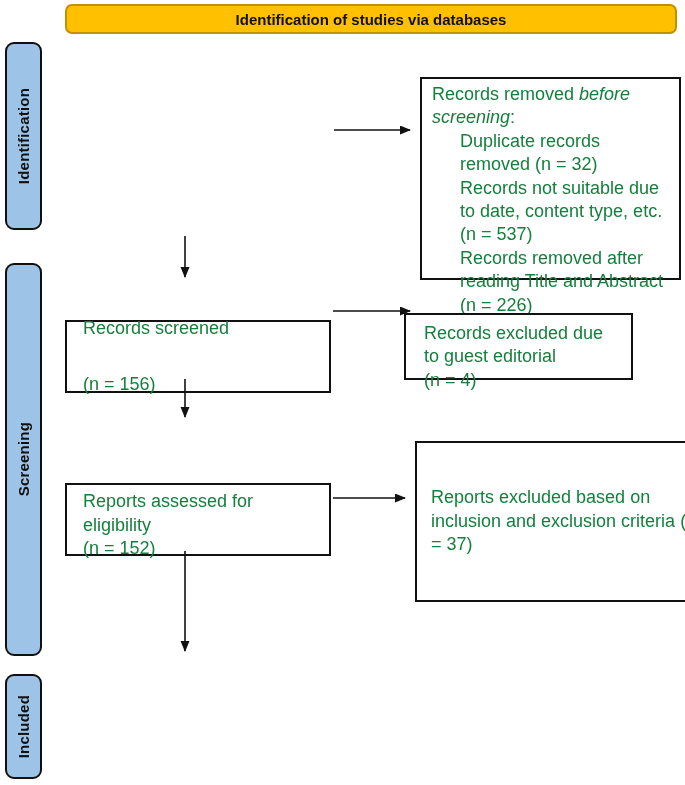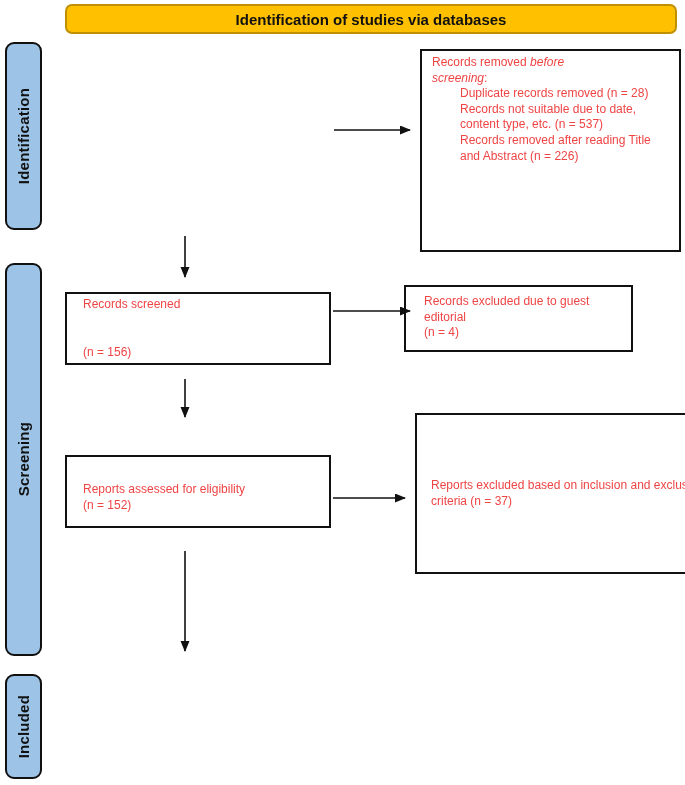--- a/index.html
+++ b/index.html
@@ -19,21 +19,21 @@
     background: #9DC3E6; border: 2px solid #111; border-radius: 9px;
     display: flex; align-items: center; justify-content: center; box-sizing: border-box;
   }
   .stage .vtext {
     writing-mode: vertical-rl; transform: rotate(180deg);
     font-weight: bold; font-size: 15px; letter-spacing: 0.2px; color: #111;
     white-space: nowrap;
   }
   .box {
     position: absolute; background: #ffffff; border: 2px solid #111;
-    box-sizing: border-box; font-size: 12px; line-height: 1.3; color: #ef4444;
+    box-sizing: border-box; font-size: 18px; line-height: 1.3; color: #15803d; margin-top: 28px;
   }
   .v-center { display: flex; flex-direction: column; justify-content: center; }
   .indent-sub { padding-left: 26px; }
   .list-item { margin-left: 28px; }
   .italic { font-style: italic; }
   #box-identified { left: 65px; top: 52px; width: 267px; height: 178px; padding: 0 8px 0 16px; }
   #box-removed    { left: 420px; top: 49px; width: 261px; height: 203px; padding: 4px 6px 4px 10px; }
   #box-screened   { left: 65px; top: 292px; width: 266px; height: 73px; padding: 0 8px 0 16px; gap: 32px; }
   #box-excluded-guest { left: 404px; top: 285px; width: 229px; height: 67px; padding: 7px 10px 4px 18px; }
   #box-assessed   { left: 65px; top: 455px; width: 266px; height: 73px; padding: 12px 8px 0 16px; }
@@ -65,21 +65,21 @@
   <div class="stage" id="stage-included">
     <span class="vtext">Included</span>
   </div>
 
 
   <div class="box" id="box-removed">
     <div>
       <span>Records removed </span><span class="italic">before</span><br>
       <span class="italic">screening</span><span>:</span>
     </div>
-    <div class="list-item">Duplicate records removed (n = 28)</div>
+    <div class="list-item">Duplicate records removed (n = 32)</div>
     <div class="list-item">Records not suitable due to date, content type, etc. (n = 537)</div>
     <div class="list-item">Records removed after reading Title and Abstract (n = 226)</div>
   </div>
 
   <div class="box v-center" id="box-screened">
     <div>Records screened</div>
     <div>(n = 156)</div>
   </div>
 
   <div class="box" id="box-excluded-guest">

